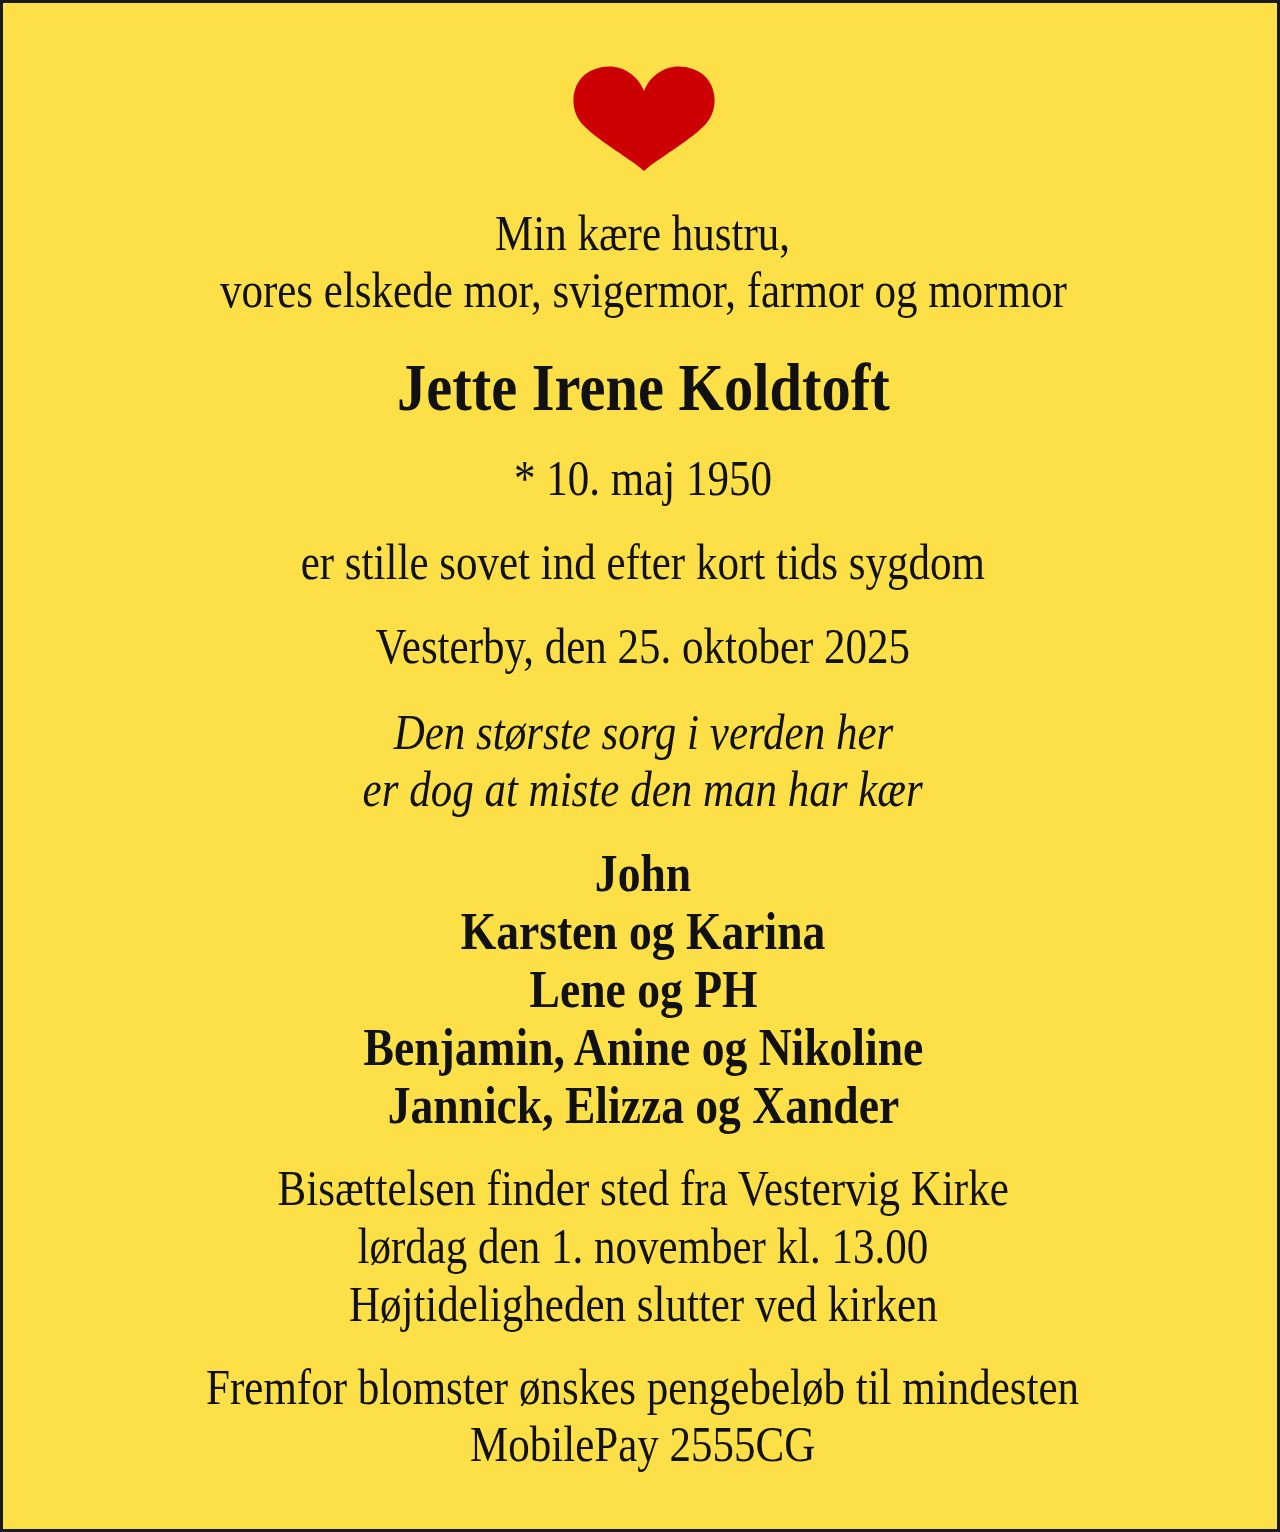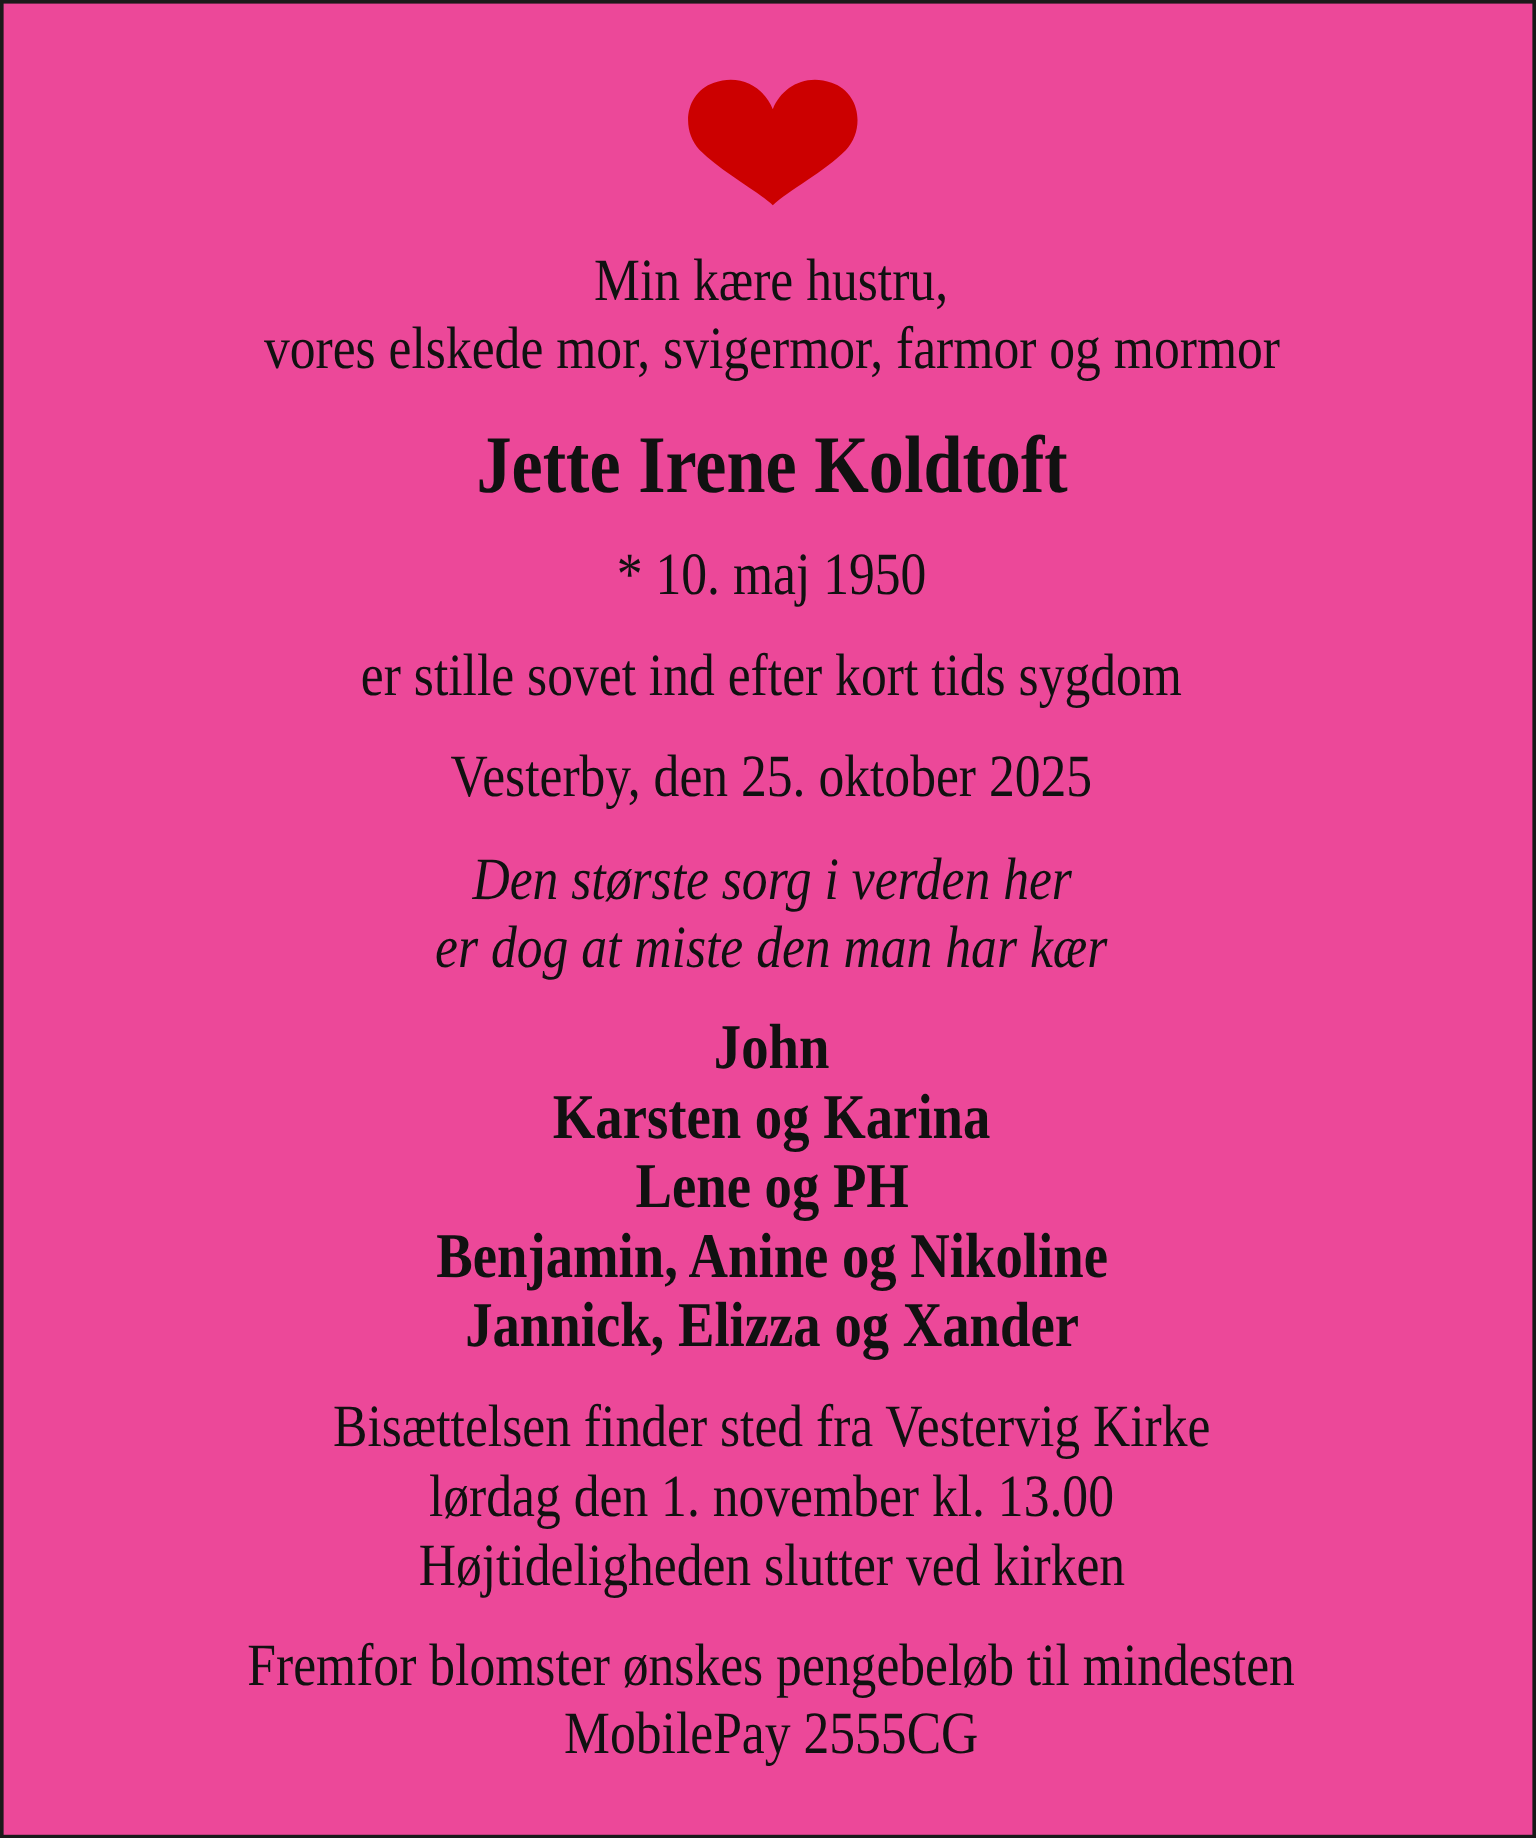--- a/index.html
+++ b/index.html
@@ -1,20 +1,20 @@
 <!DOCTYPE html>
 <html><head>
   <meta charset="utf-8">
   <style>
     * { margin: 0; padding: 0; box-sizing: border-box; }
     html, body { width: 1280px; height: 1532px; background: #ffffff; }
     body { position: relative; font-family: "Liberation Serif", serif; color: #111111; }
     .frame {
       position: absolute; left: 0; top: 0; width: 1280px; height: 1532px;
-      border: 3px solid #1a1a1a; background: #ec4899;
+      border: 3px solid #1a1a1a; background: #fde047;
     }
     .line {
       position: absolute; left: 0; width: 1280px; text-align: center;
       white-space: nowrap; line-height: 1;
     }
     .line > span {
       display: inline-block; transform: scaleX(0.86); transform-origin: center;
     }
     .reg { font-size: 50px; font-weight: normal; }
     .name { font-size: 68px; font-weight: bold; }

